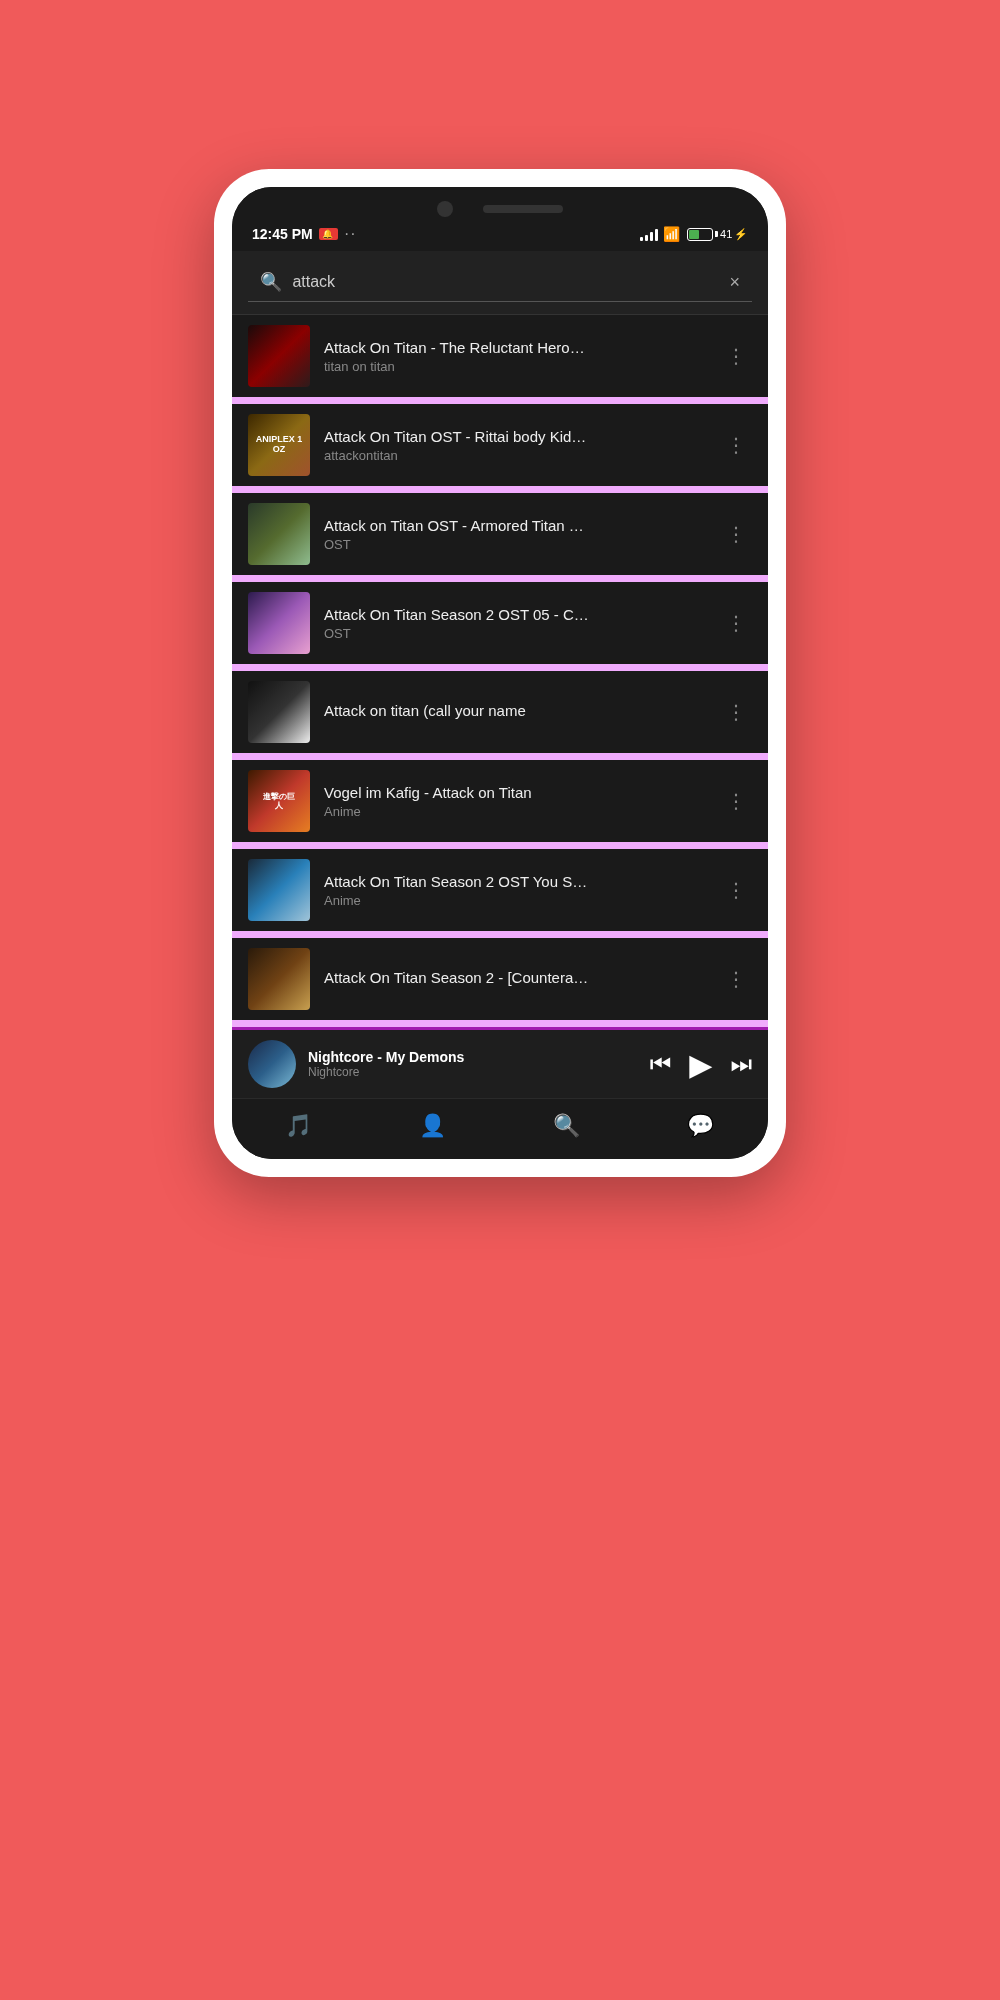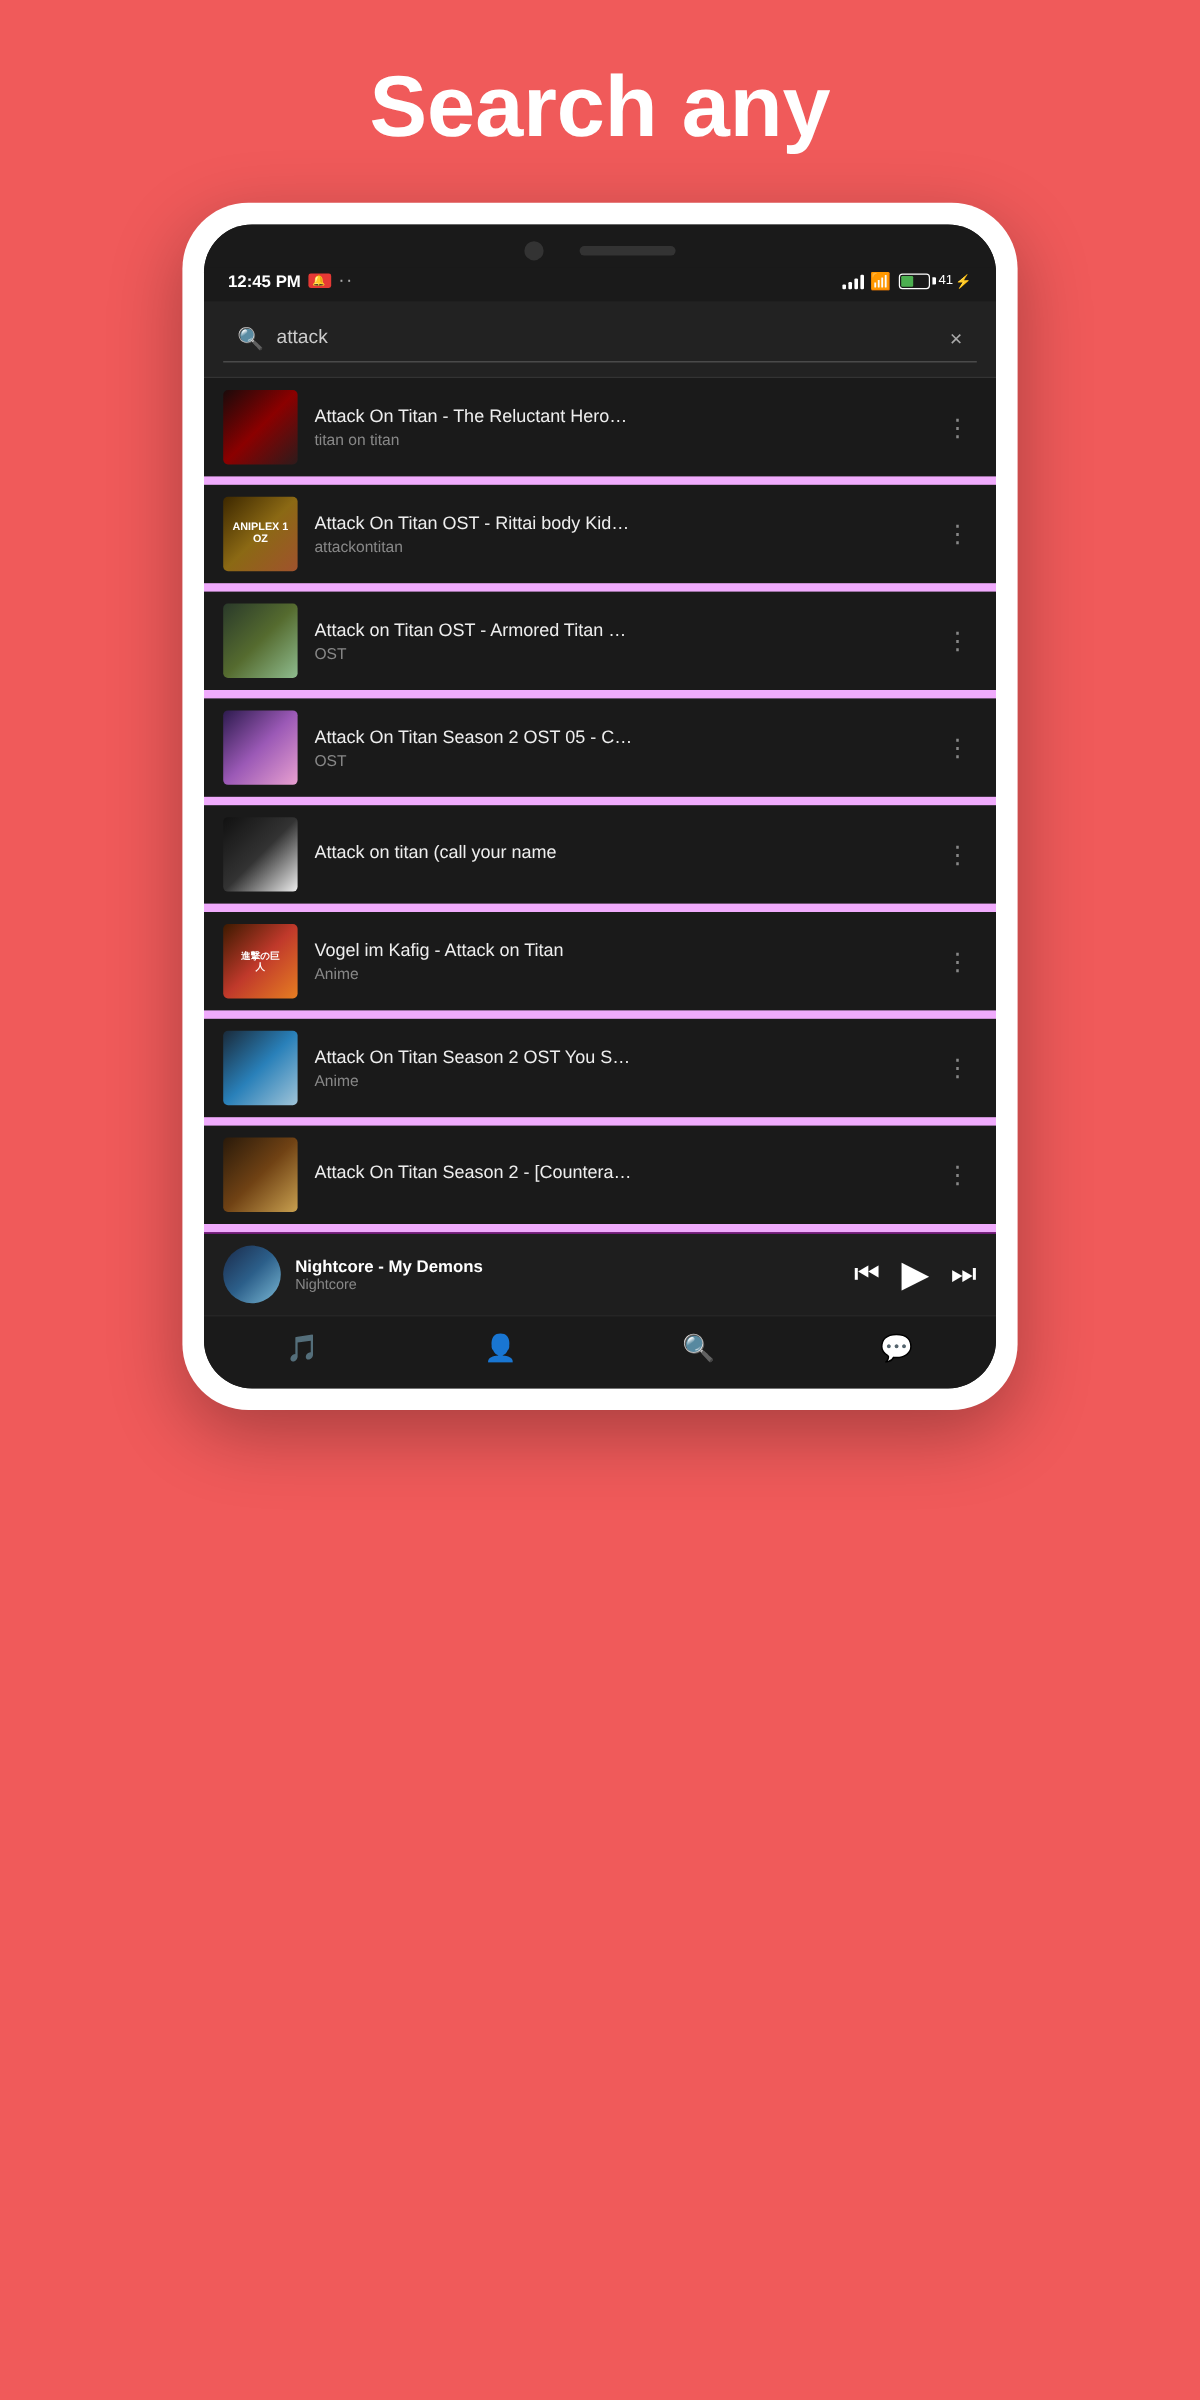--- a/index.html
+++ b/index.html
@@ -17,21 +17,21 @@
     .headline {
       color: white;
       font-size: 72px;
       font-weight: 900;
       text-align: center;
       line-height: 1.1;
       padding: 50px 60px 30px;
     }
 
     .phone-wrapper {
-      width: 696px;
+      width: 572px;
       background: white;
       border-radius: 55px;
       padding: 18px;
       box-shadow: 0 20px 60px rgba(0,0,0,0.3);
       margin-top: 10px;
     }
 
     .phone-screen {
       background: #1a1a1a;
       border-radius: 40px;
@@ -244,21 +244,21 @@
 
     .more-icon {
       color: #888;
       font-size: 20px;
       cursor: pointer;
       padding: 4px 6px;
     }
 
     .mini-player {
       background: #1e1e1e;
-      border-top: 1px solid #a21caf;
+      border-top: 3px solid #a21caf;
       padding: 10px 16px;
       display: flex;
       align-items: center;
       gap: 12px;
     }
 
     .mini-thumb {
       width: 48px;
       height: 48px;
       border-radius: 50%;
@@ -313,21 +313,21 @@
       align-items: center;
       color: #888;
       font-size: 22px;
       cursor: pointer;
     }
   </style>
 </head>
 <body>
 
 <div class="headline">
-  <span>Search any</span><br>
+  <br>
 </div>
 
 <div class="phone-wrapper">
   <div class="phone-screen">
 
     <div class="phone-notch-area">
       <div class="camera"></div>
       <div class="speaker"></div>
     </div>
 

